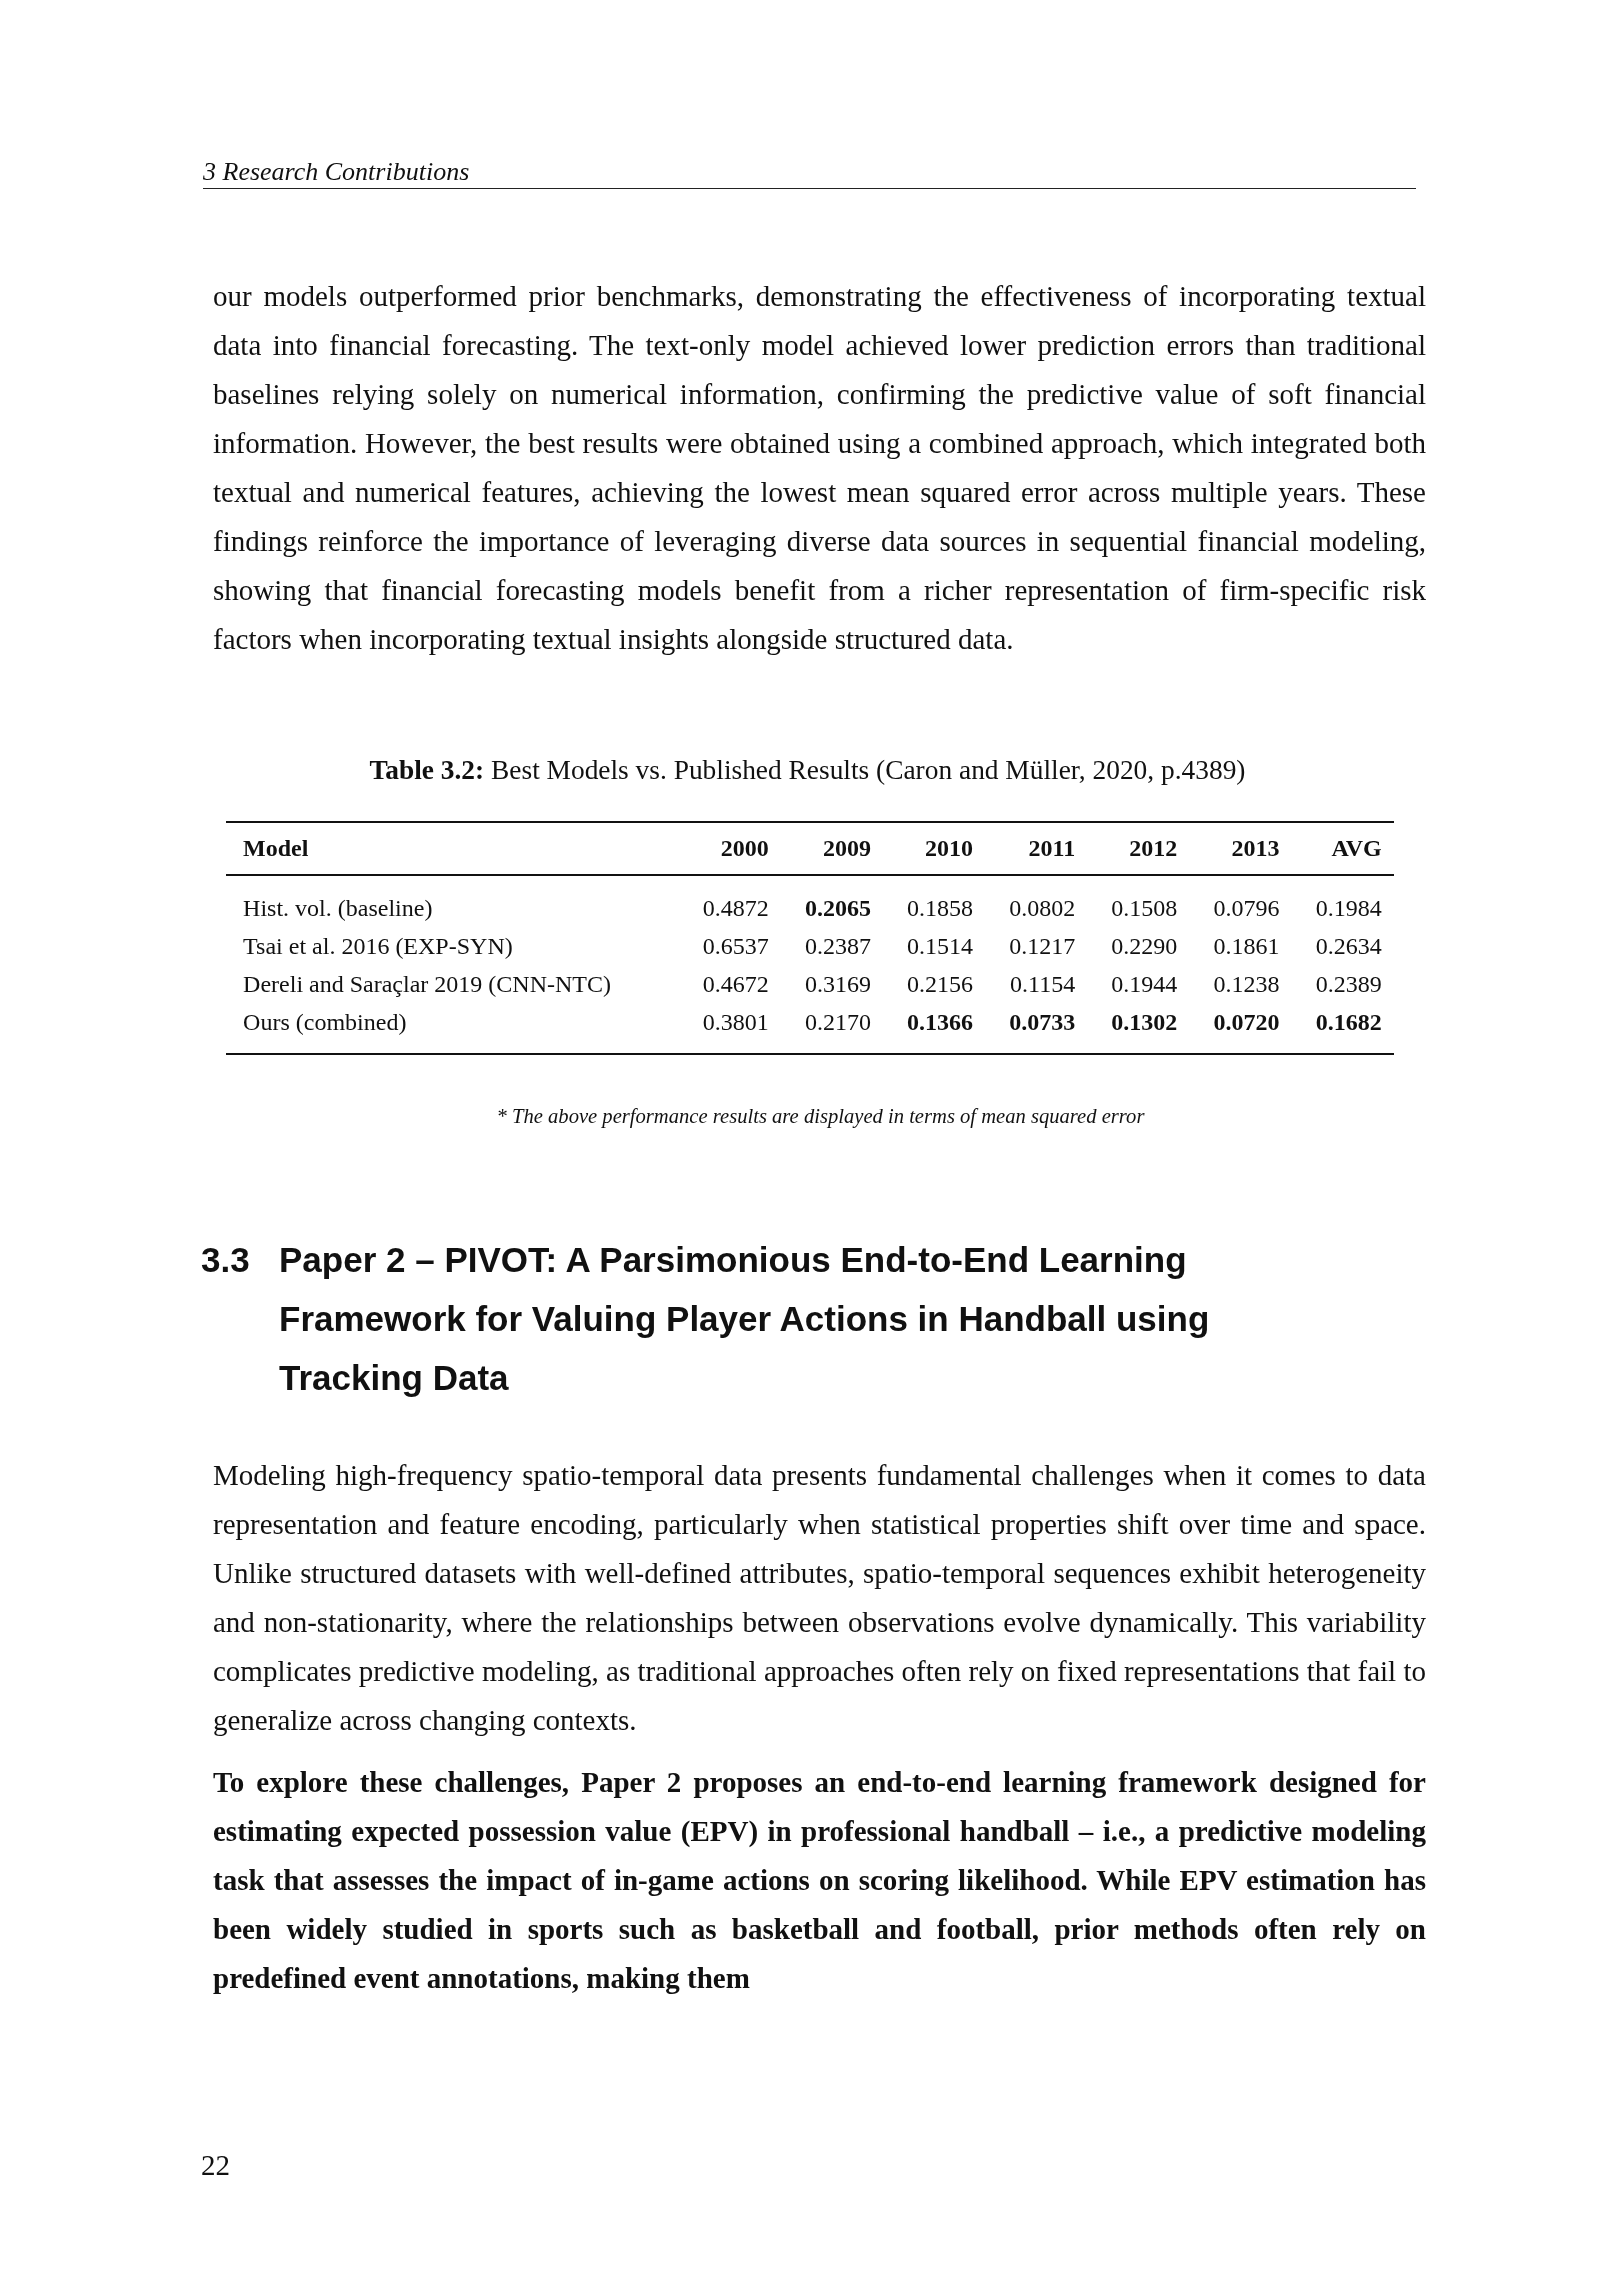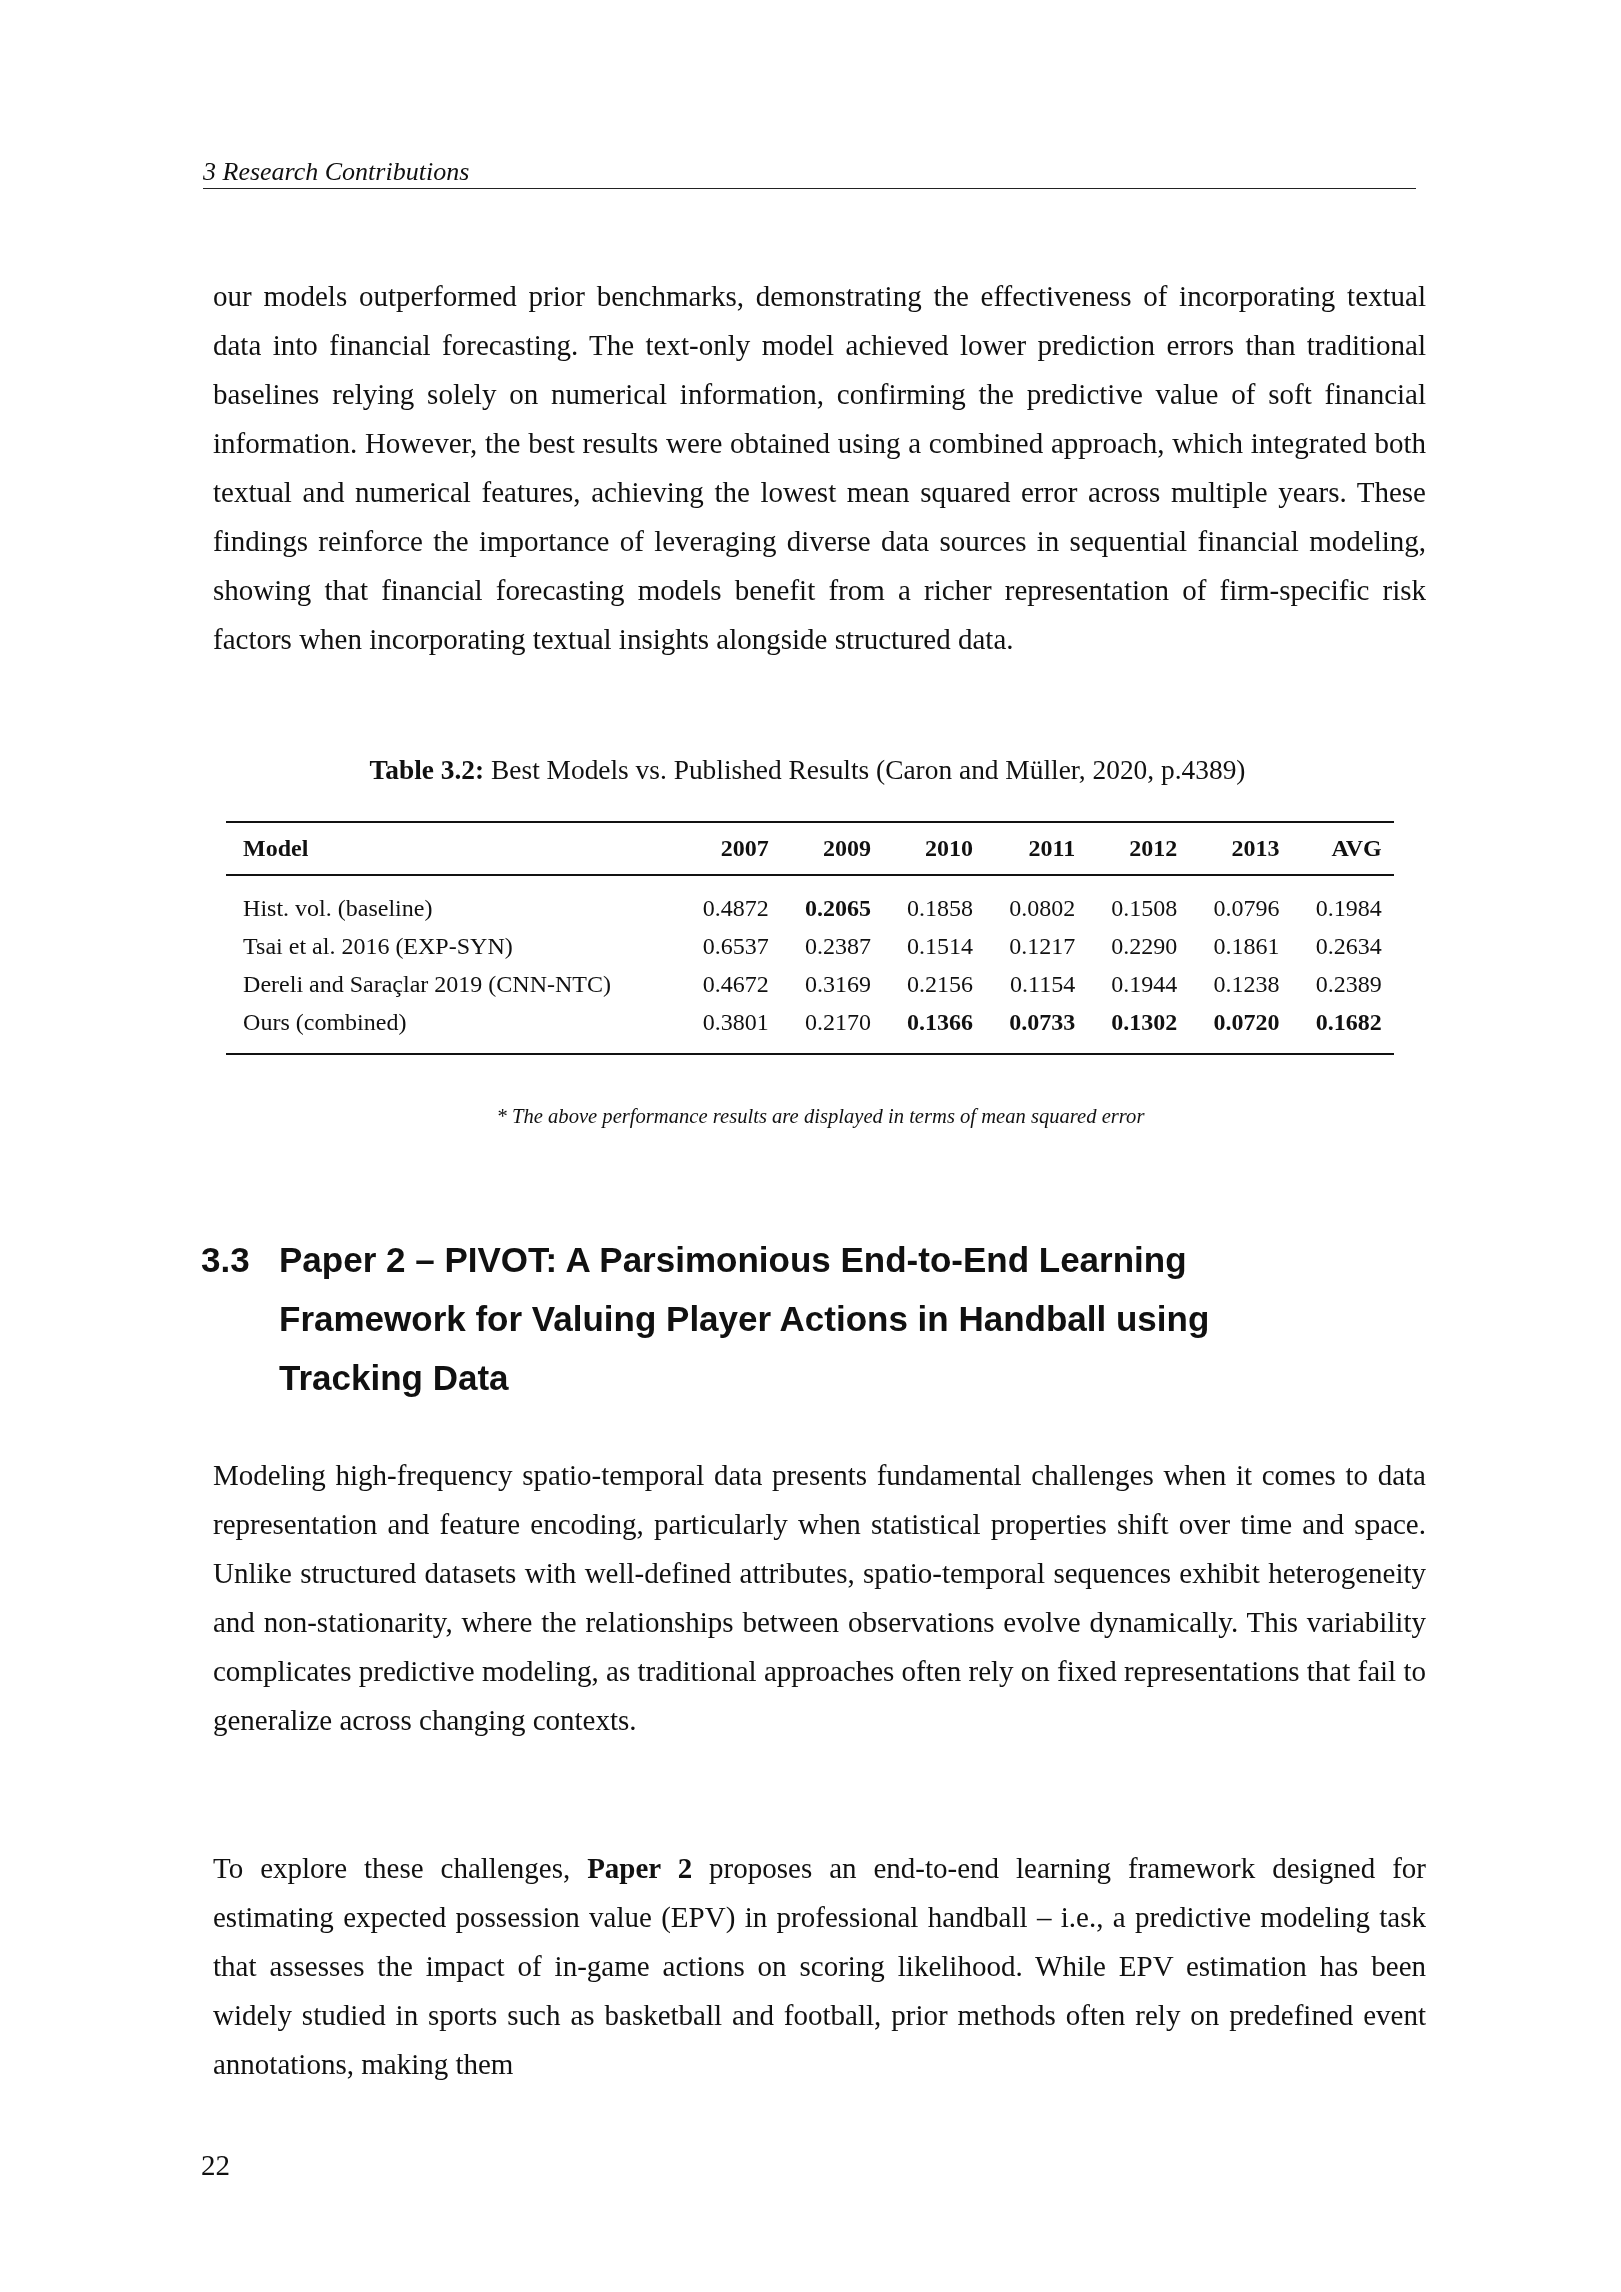--- a/index.html
+++ b/index.html
@@ -26,41 +26,41 @@
   table.results tbody tr:last-child td { padding-bottom: 11px; }
   td.best { font-weight: bold; }
   .footnote { position: absolute; top: 1105px; left: 13px; width: 1213px; text-align: center;
               font-style: italic; font-size: 20.6px; font-family: "Liberation Serif", serif; }
   .section-heading { position: absolute; top: 1230px; left: 0; width: 1213px;
                      font-family: Liberation Sans, sans-serif; font-weight: bold;
                      font-size: 35px; line-height: 59px; display: flex; }
   .section-num { width: 78px; flex: none; }
   .section-title { width: 1029px; }
   .p2 { top: 1439px; }
-  .p3 { top: 1832px; }
+  .p3 { top: 1746px; font-weight: bold; }
   .page-number { position: absolute; top: 2149px; left: 0; font-size: 29px;
                  font-family: "Liberation Serif", serif; }
 </style>
 </head>
 <body>
 
 <div class="page">
   <div class="running-head">3 Research Contributions</div>
 
   <p class="para p1">our models outperformed prior benchmarks, demonstrating the effectiveness of incorporating textual data into financial forecasting. The text-only model achieved lower prediction errors than traditional baselines relying solely on numerical information, confirming the predictive value of soft financial information. However, the best results were obtained using a combined approach, which integrated both textual and numerical features, achieving the lowest mean squared error across multiple years. These findings reinforce the importance of leveraging diverse data sources in sequential financial modeling, showing that financial forecasting models benefit from a richer representation of firm-specific risk factors when incorporating textual insights alongside structured data.</p>
 
   <div class="caption">
     <b>Table 3.2:</b><span> Best Models vs. Published Results (Caron and Müller, 2020, p.4389)</span>
   </div>
 
   <table class="results">
     <thead>
       <tr>
         <th>Model</th>
-        <th>2007</th>
+        <th>2000</th>
         <th>2009</th>
         <th>2010</th>
         <th>2011</th>
         <th>2012</th>
         <th>2013</th>
         <th>AVG</th>
       </tr>
     </thead>
     <tbody>
       <tr>

